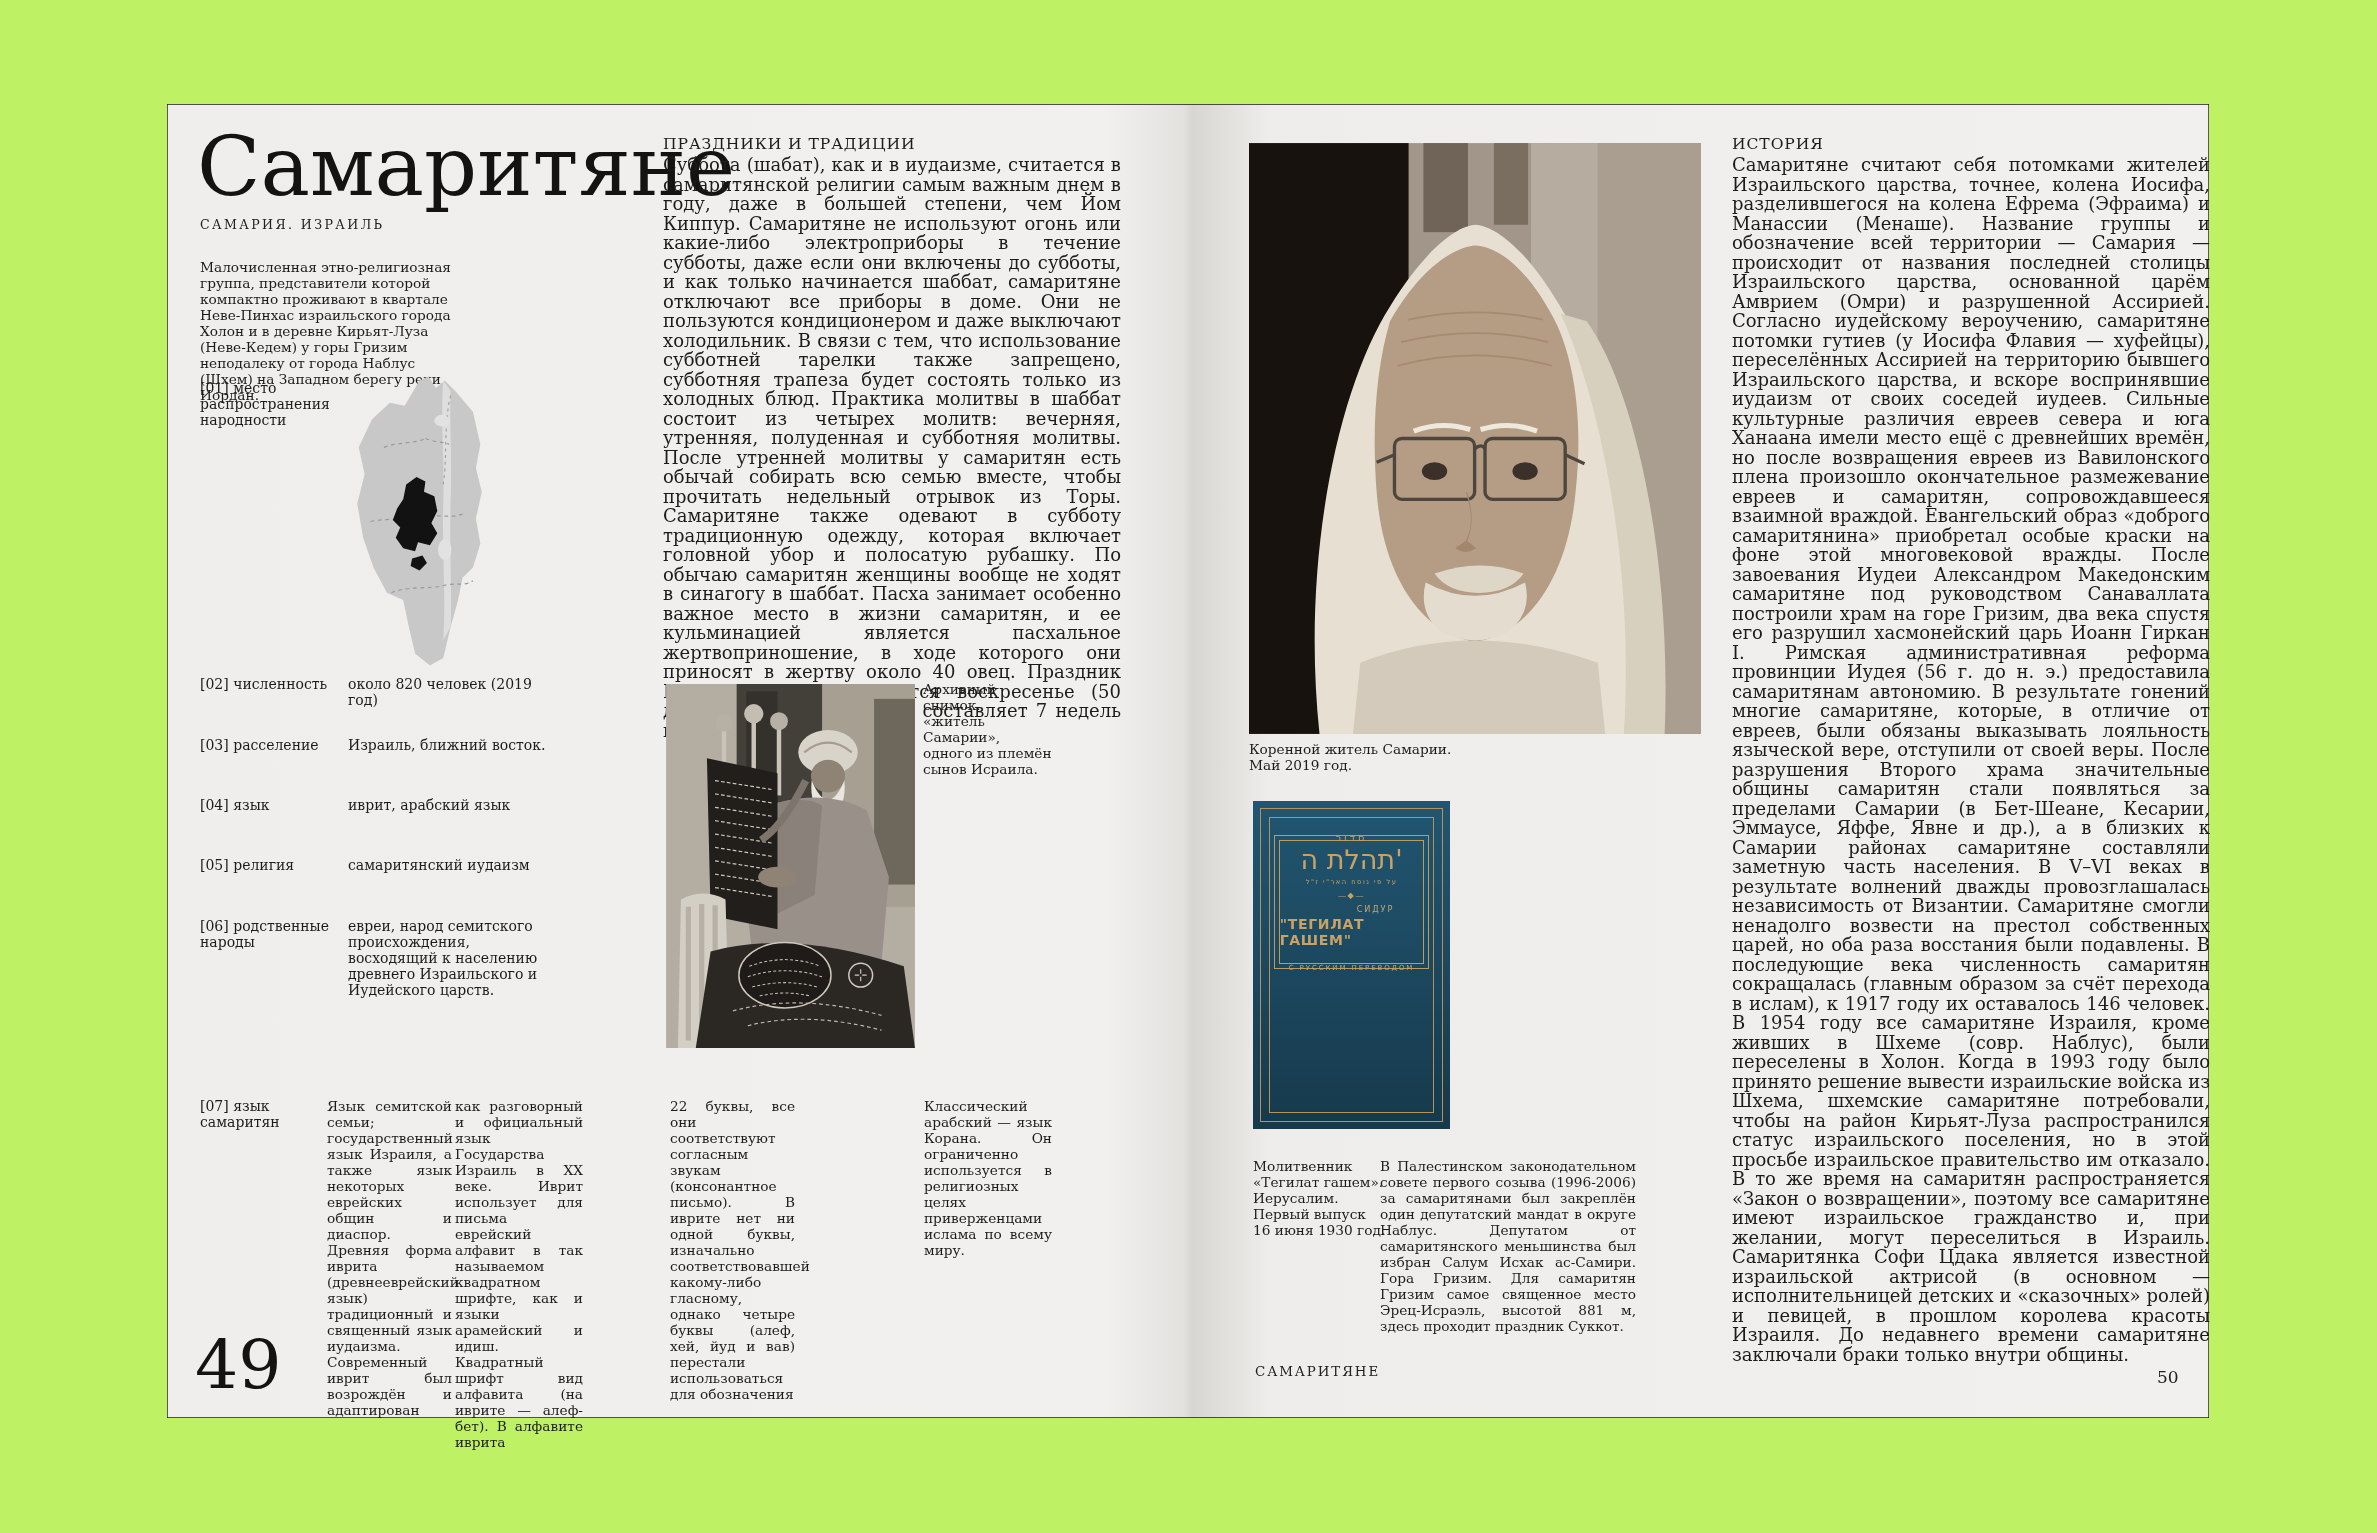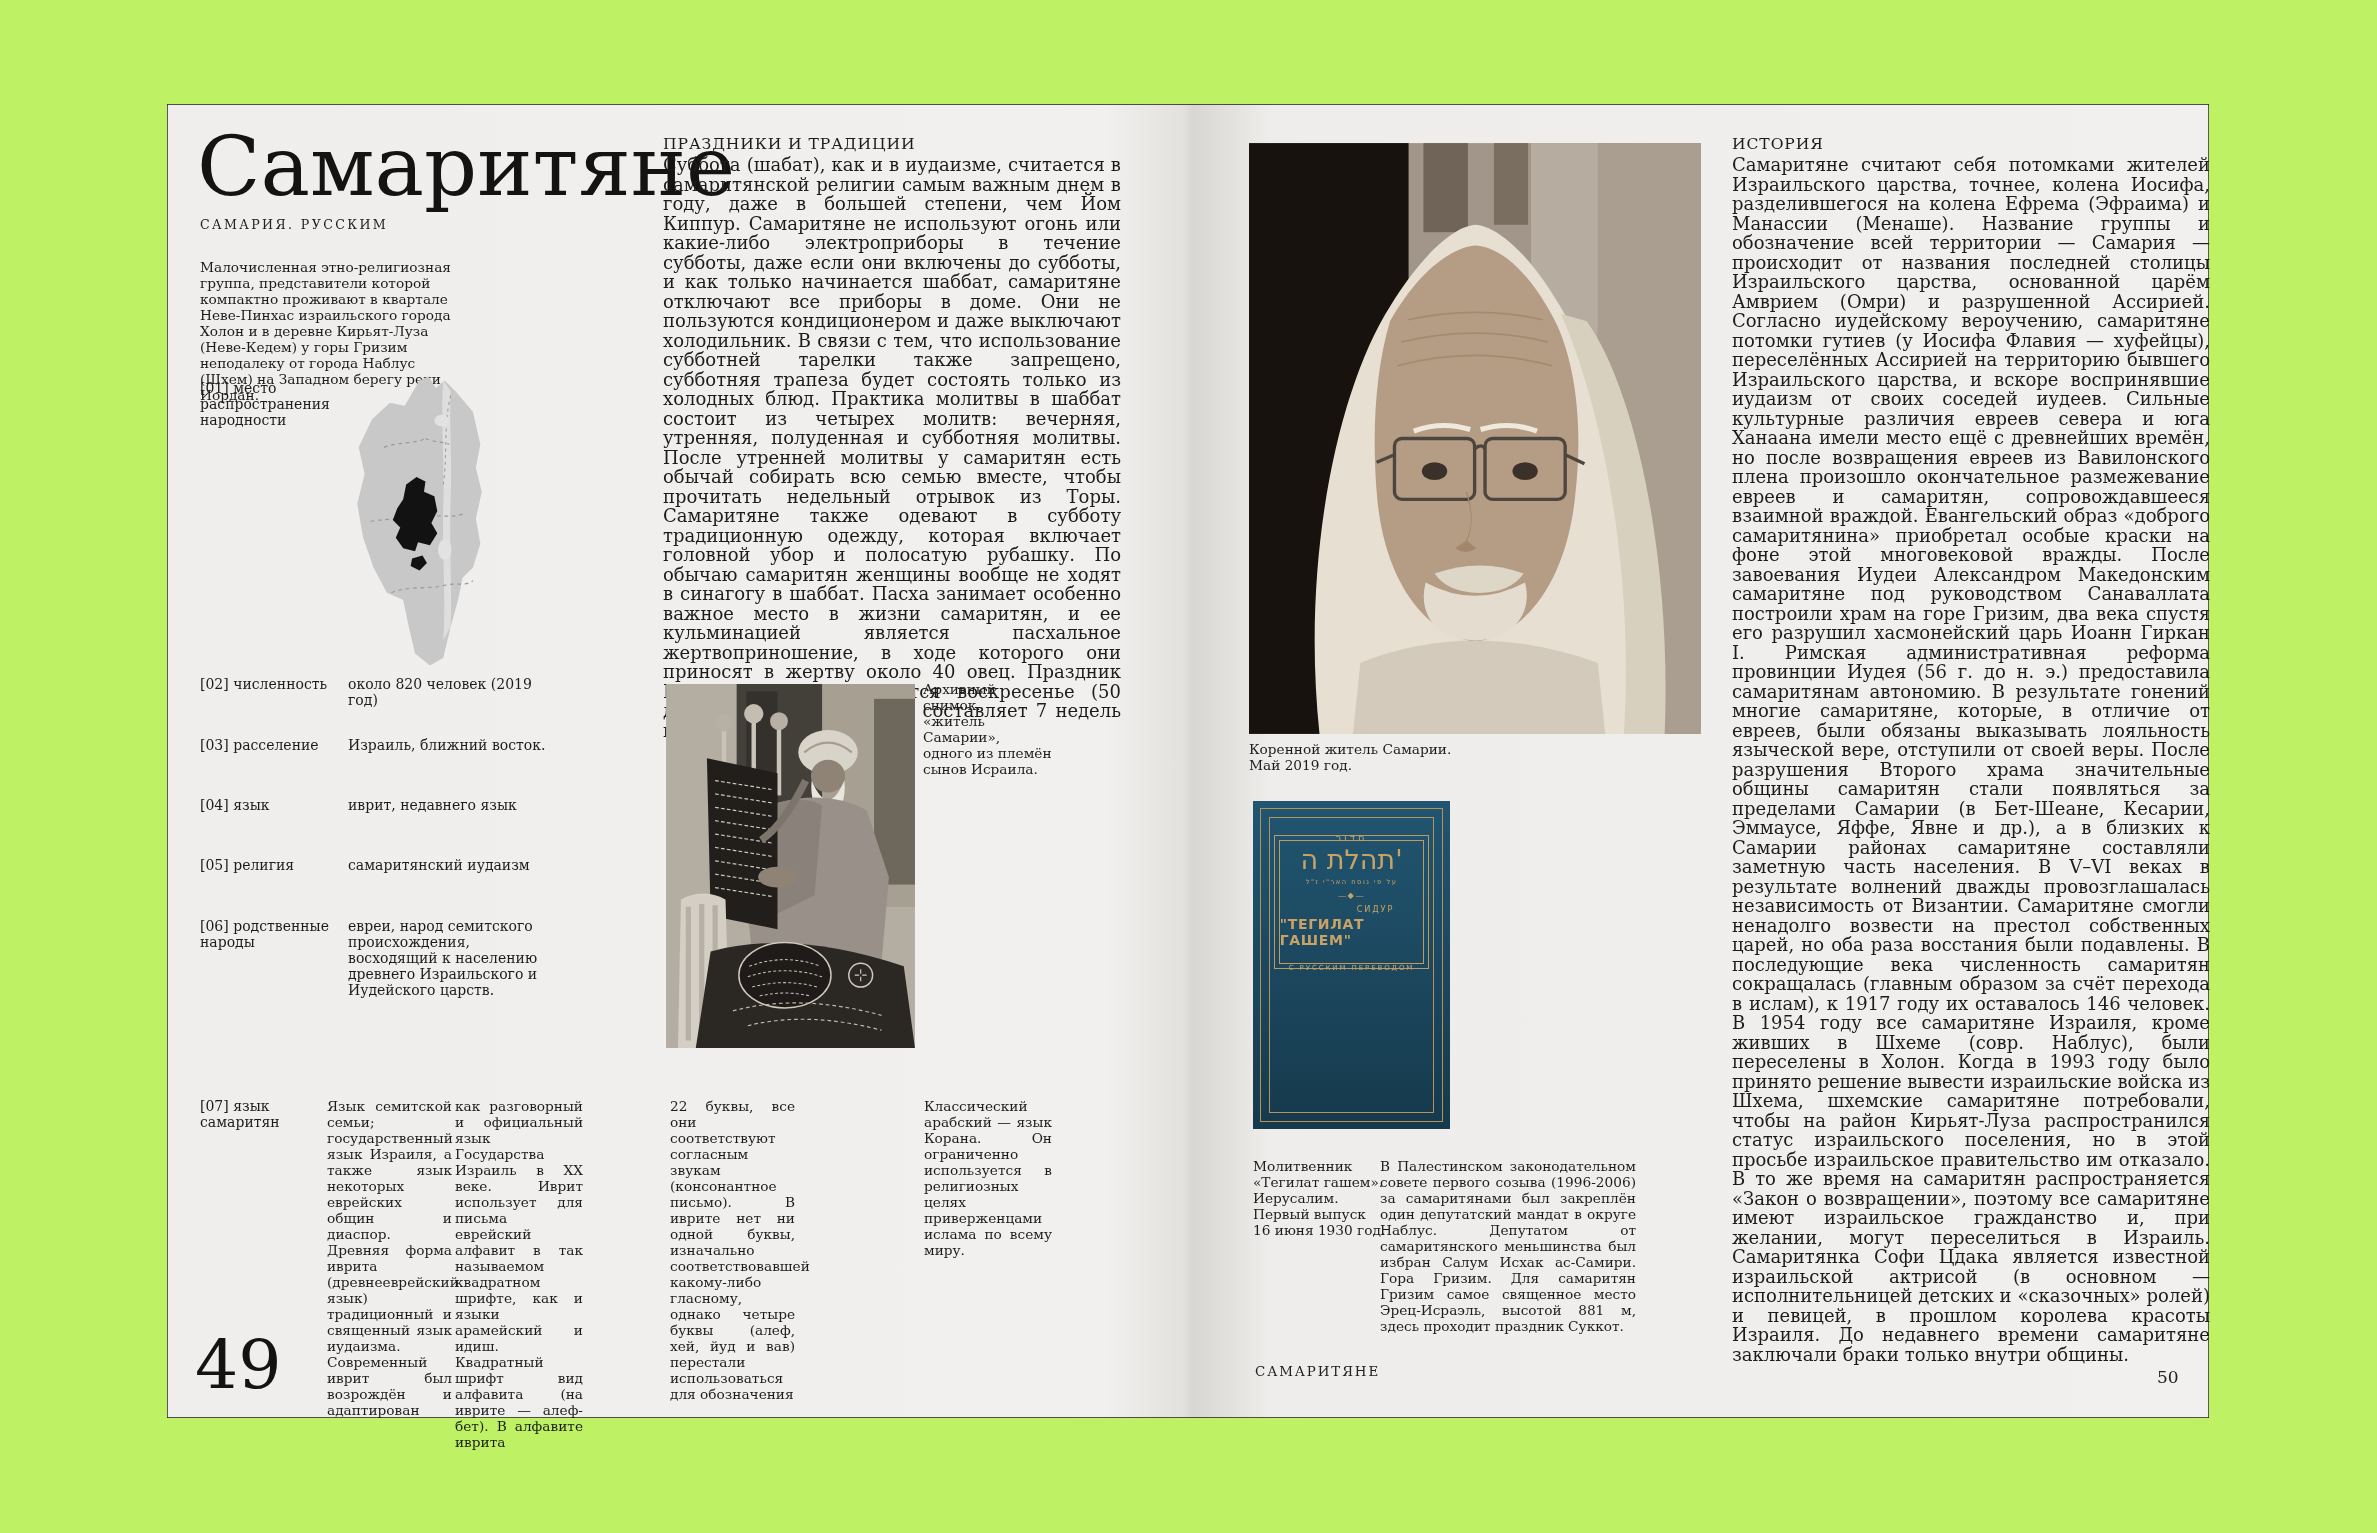--- a/index.html
+++ b/index.html
@@ -35,21 +35,21 @@
   .book-ru2{font-family:"DejaVu Sans",sans-serif;font-size:14px;letter-spacing:0.7px;margin-top:2.2px;font-weight:bold;}
   .book-ru3{font-family:"DejaVu Sans",sans-serif;font-size:7px;letter-spacing:1.9px;margin-top:16px;}
 </style>
 </head>
 <body>
 
 <div id="stage">
   <div id="paper">
 
     <div class="abs title" style="left:30px;top:21px;">Самаритяне</div>
-    <div class="abs subtitle" style="left:33px;top:113px;">САМАРИЯ. РУССКИМ</div>
+    <div class="abs subtitle" style="left:33px;top:113px;">САМАРИЯ. ИЗРАИЛЬ</div>
 
     <div class="abs small" style="left:33px;top:155px;width:256px;">Малочисленная этно-религиозная группа, представители которой компактно проживают в квартале Неве-Пинхас израильского города Холон и в деревне Кирьят-Луза (Неве-Кедем) у горы Гризим неподалеку от города Наблус (Шхем) на Западном берегу реки Иордан.</div>
 
     <div class="abs factlabel" style="left:33px;top:276px;width:149px;">[01] место распространения народности</div>
 
     <div class="abs" style="left:165px;top:269px;width:178px;height:297px;">
       <svg width="178" height="297" viewBox="0 0 240 400">
         <path d="M118,10 L130,4 L140,20 L152,10 L168,26 L190,52 L200,96 L194,128 L202,160 L194,196 L200,230 L190,262 L176,276 L170,306 L160,342 L150,384 L132,394 L112,378 L104,344 L96,306 L74,296 L56,262 L42,222 L34,176 L44,136 L36,100 L54,62 L78,40 L98,44 Z" fill="#c8c8c8"></path>
         <path d="M150,10 C146,60 152,120 150,180 C148,240 154,300 150,360 L160,342 C162,290 158,230 160,170 C162,110 158,60 160,24 Z" fill="#dedede"></path>
         <path d="M70,100 C90,92 110,96 126,88 M126,88 C140,94 150,92 158,96 M52,200 C80,194 104,200 128,194 C146,190 160,196 176,190 M80,296 C104,286 130,292 152,286 C168,282 178,288 190,280" fill="none" stroke="#9a9a9a" stroke-width="1.6" stroke-dasharray="5 5"></path>
@@ -59,21 +59,21 @@
         <path d="M100,150 L114,140 L126,146 L124,160 L138,166 L142,186 L134,202 L142,216 L132,232 L116,228 L112,240 L96,236 L86,222 L92,208 L82,198 L88,182 L96,170 Z" fill="#121212"></path>
         <path d="M108,250 l14,-4 6,10 -10,10 -12,-6 z" fill="#121212"></path>
       </svg>
     </div>
 
     <div class="abs factlabel" style="left:33px;top:572px;width:145px;">[02] численность</div>
     <div class="abs factvalue" style="left:181px;top:572px;width:201px;">около 820 человек (2019 год)</div>
     <div class="abs factlabel" style="left:33px;top:633px;width:145px;">[03] расселение</div>
     <div class="abs factvalue" style="left:181px;top:633px;width:201px;">Израиль, ближний восток.</div>
     <div class="abs factlabel" style="left:33px;top:693px;width:145px;">[04] язык</div>
-    <div class="abs factvalue" style="left:181px;top:693px;width:201px;">иврит, недавнего язык</div>
+    <div class="abs factvalue" style="left:181px;top:693px;width:201px;">иврит, арабский язык</div>
     <div class="abs factlabel" style="left:33px;top:753px;width:145px;">[05] религия</div>
     <div class="abs factvalue" style="left:181px;top:753px;width:201px;">самаритянский иудаизм</div>
     <div class="abs factlabel" style="left:33px;top:814px;width:145px;">[06] родственные народы</div>
     <div class="abs factvalue" style="left:181px;top:814px;width:201px;">евреи, народ семитского происхождения, восходящий к населению древнего Израильского и Иудейского царств.</div>
 
     <div class="abs factlabel" style="left:33px;top:994px;width:130px;">[07] язык самаритян</div>
     <div class="abs smalljust" style="left:160px;top:994px;width:125px;">Язык семитской семьи; государственный язык Израиля, а также язык некоторых еврейских общин и диаспор. Древняя форма иврита (древнееврейский язык) традиционный и священный язык иудаизма. Современный иврит был возрождён и адаптирован</div>
     <div class="abs smalljust" style="left:288px;top:994px;width:128px;">как разговорный и официальный язык Государства Израиль в XX веке. Иврит использует для письма еврейский алфавит в так называемом квадратном шрифте, как и языки арамейский и идиш. Квадратный шрифт вид алфавита (на иврите — алеф-бет). В алфавите иврита</div>
     <div class="abs smalljust" style="left:503px;top:994px;width:125px;">22 буквы, все они соответствуют согласным звукам (консонантное письмо). В иврите нет ни одной буквы, изначально соответствовавшей какому-либо гласному, однако четыре буквы (алеф, хей, йуд и вав) перестали использоваться для обозначения</div>
     <div class="abs smalljust" style="left:757px;top:994px;width:128px;">Классический арабский — язык Корана. Он ограниченно используется в религиозных целях приверженцами ислама по всему миру.</div>

